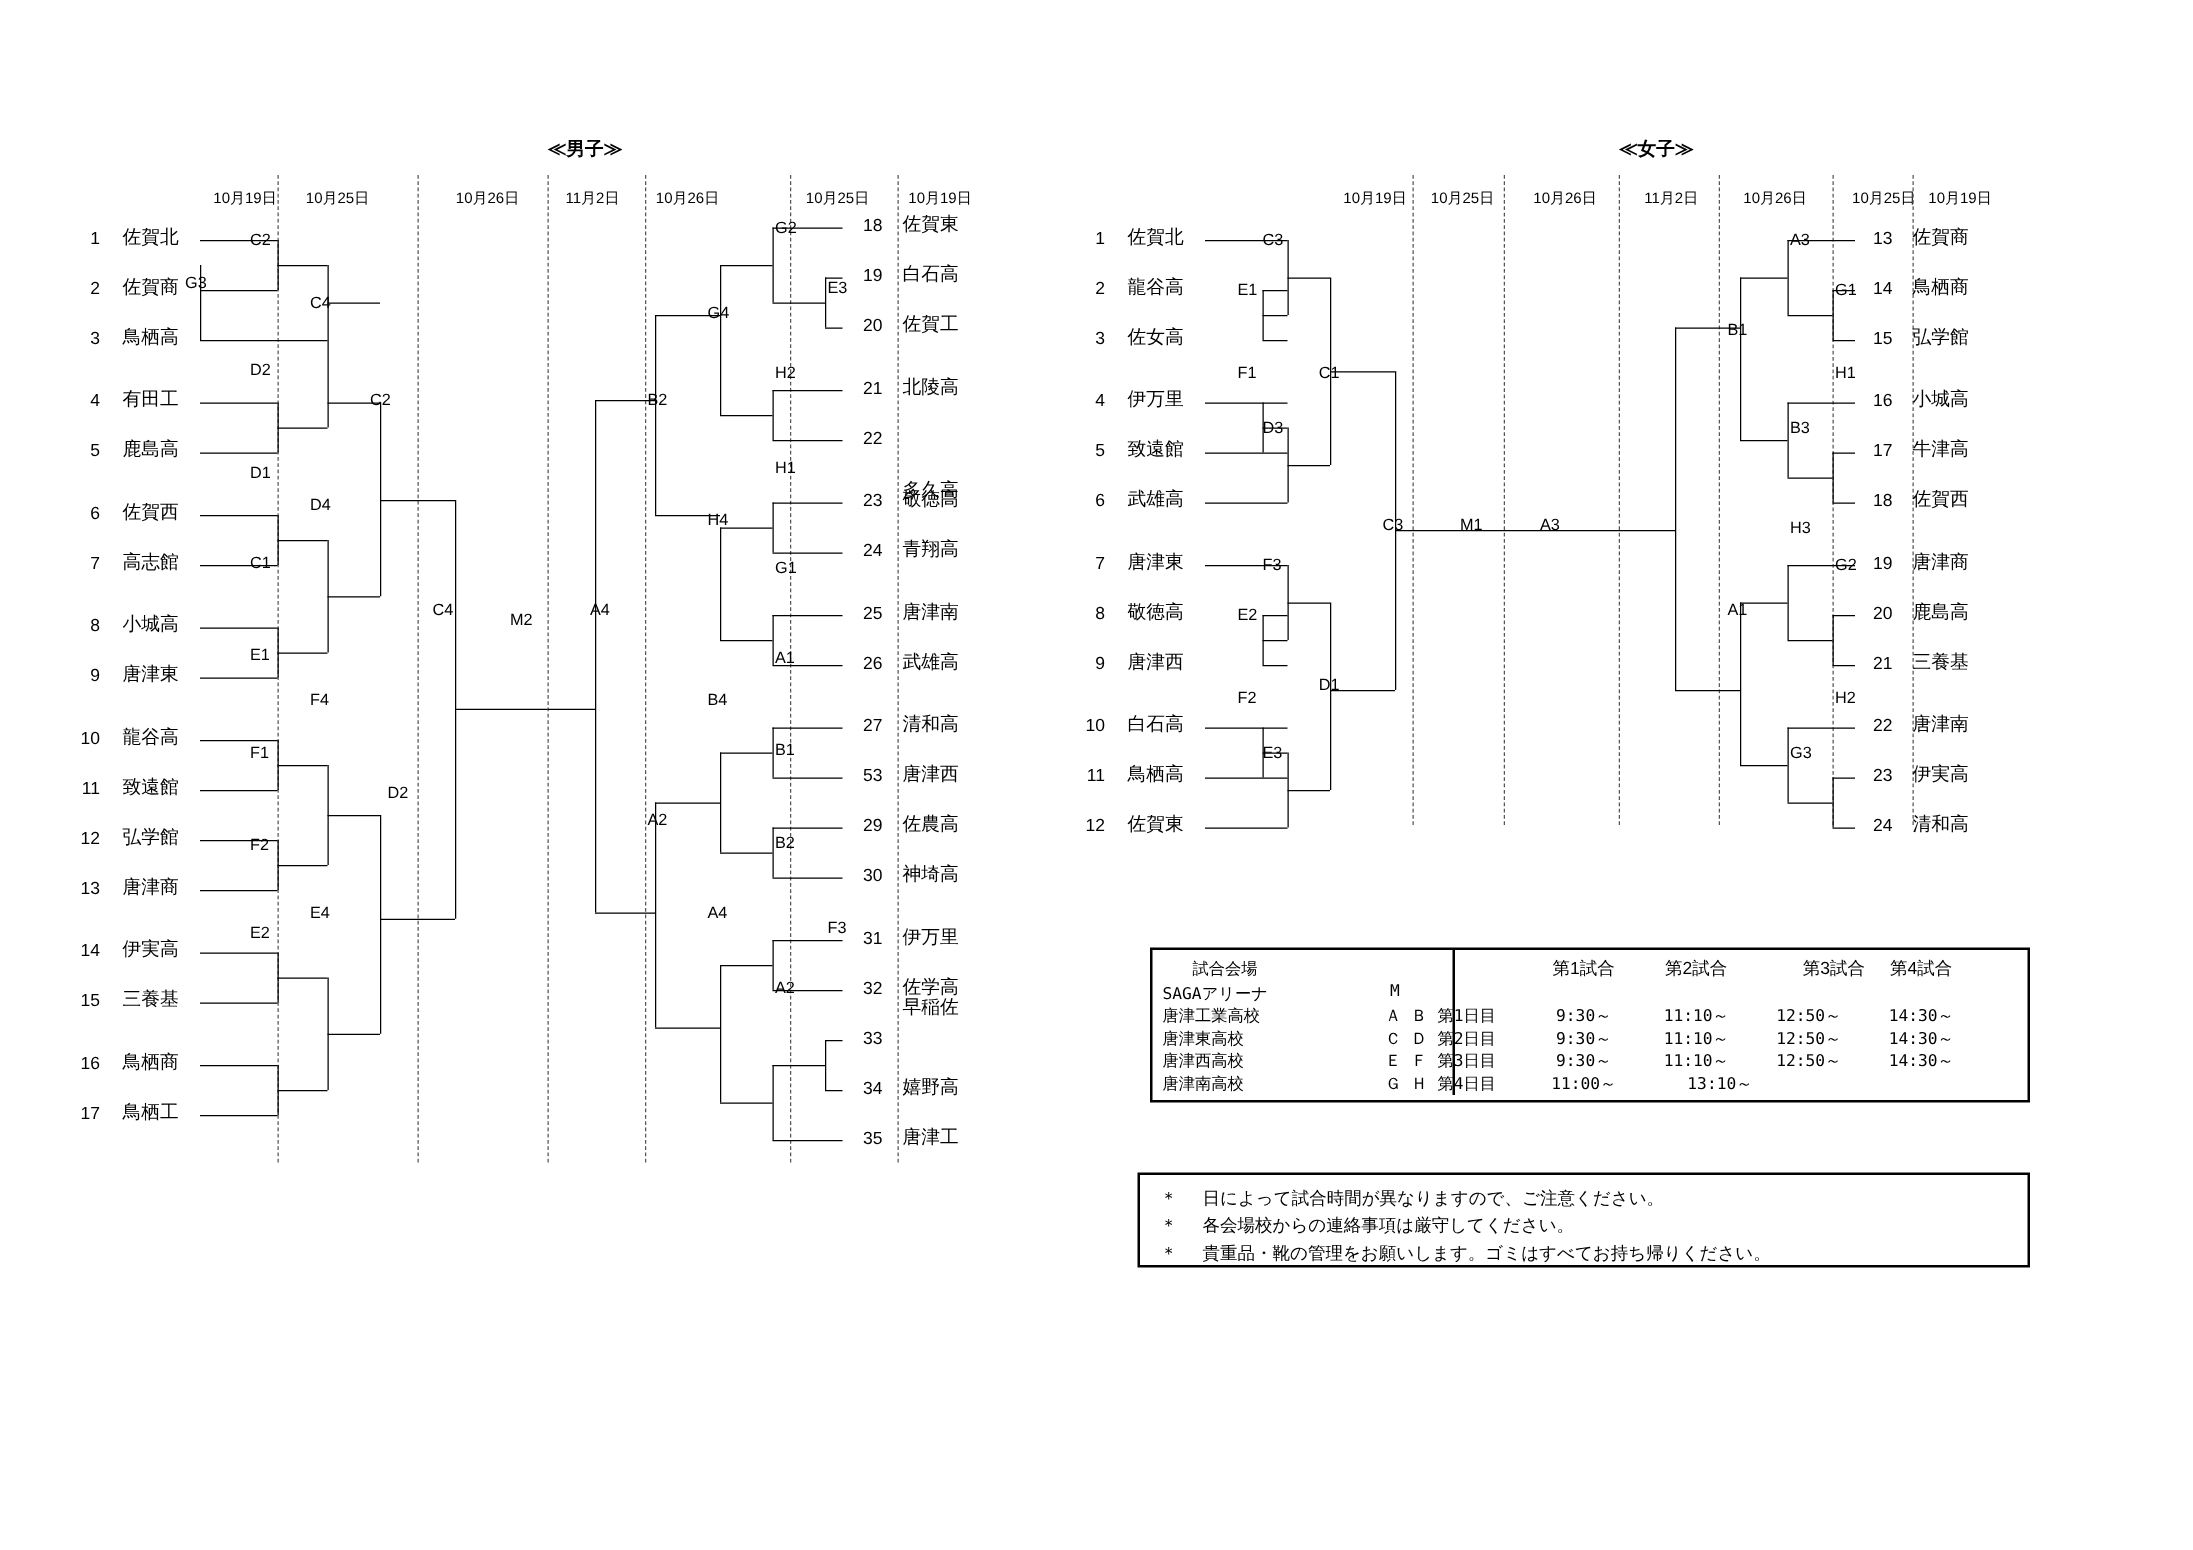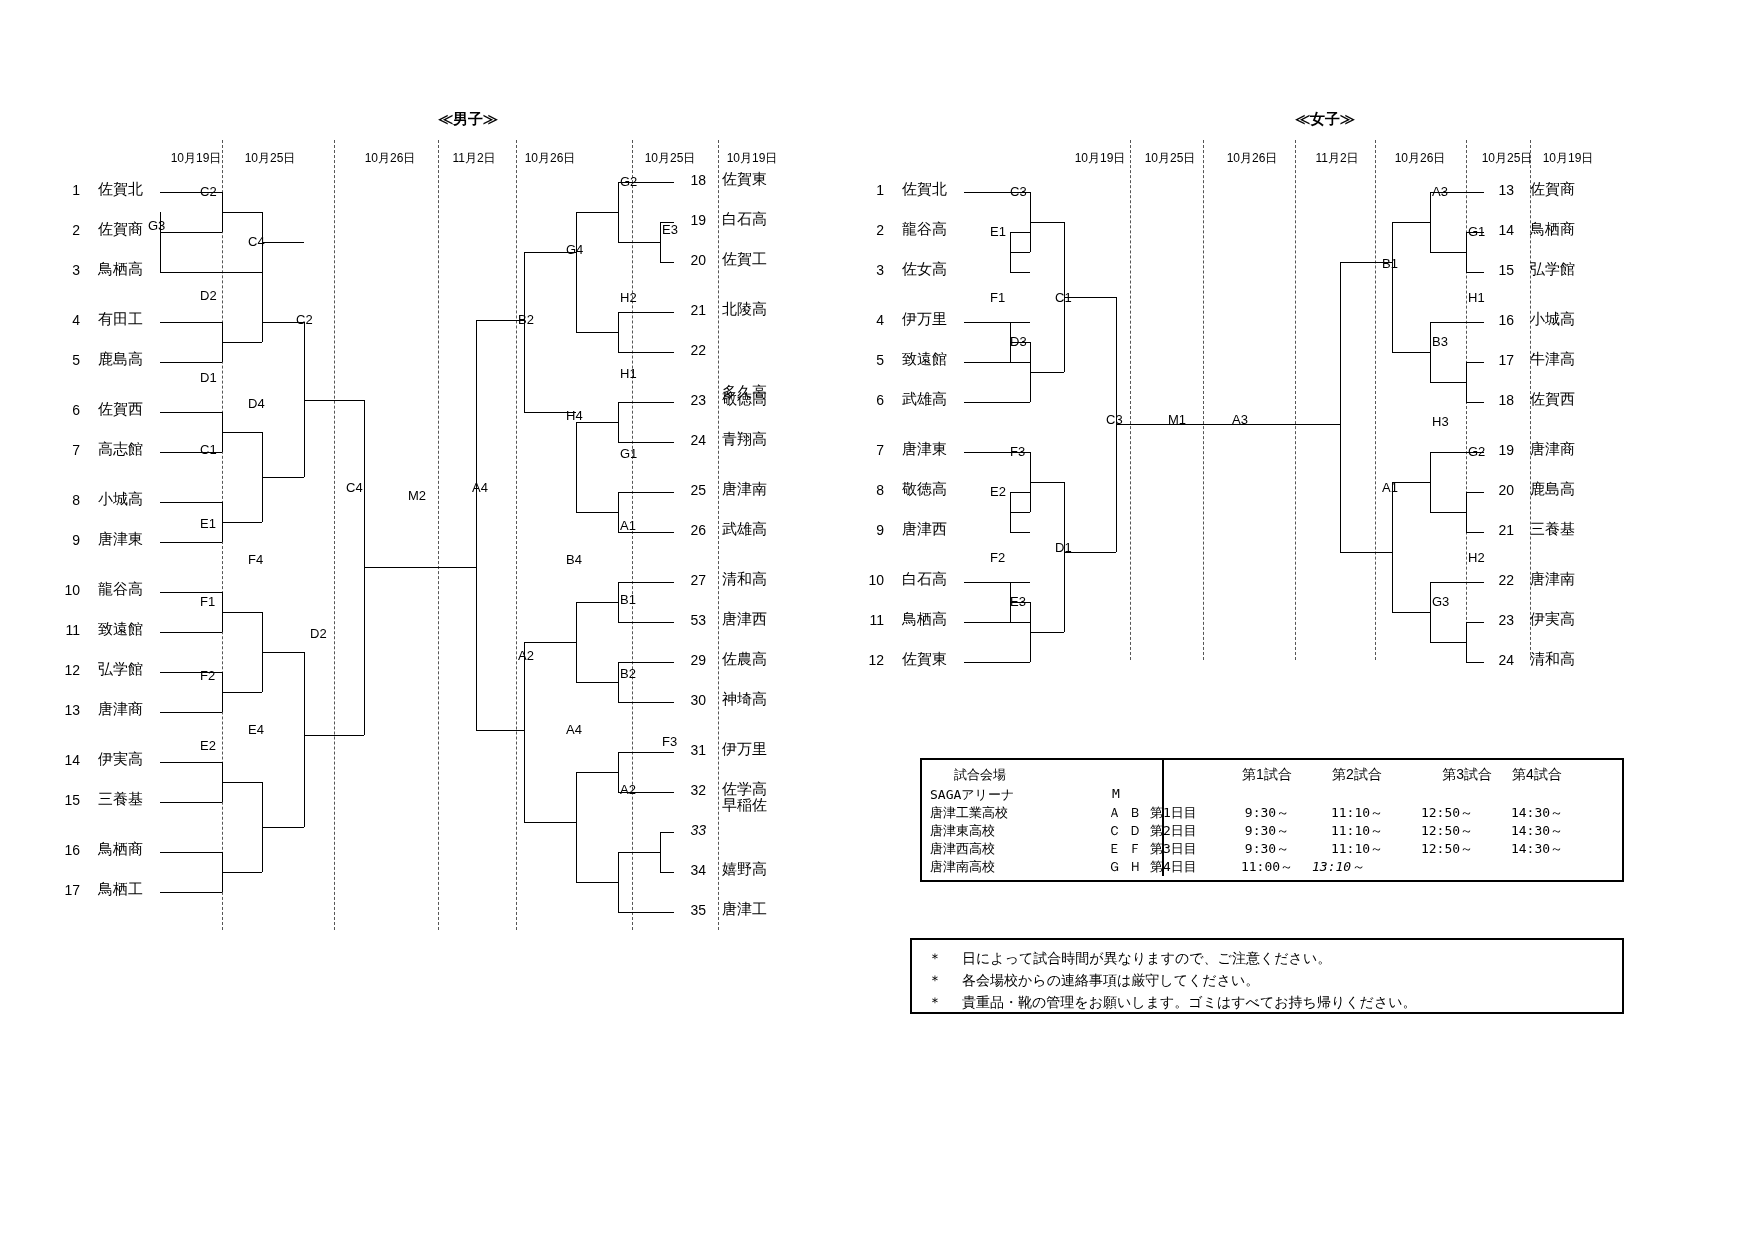--- a/index.html
+++ b/index.html
@@ -204,21 +204,21 @@
   <div class="abs seed" style="left:682px;top:612px;width:24px;">53</div>
   <div class="abs team" style="left:722px;top:610px;">唐津西</div>
   <div class="abs seed" style="left:682px;top:652px;width:24px;">29</div>
   <div class="abs team" style="left:722px;top:650px;">佐農高</div>
   <div class="abs seed" style="left:682px;top:692px;width:24px;">30</div>
   <div class="abs team" style="left:722px;top:690px;">神埼高</div>
   <div class="abs seed" style="left:682px;top:742px;width:24px;">31</div>
   <div class="abs team" style="left:722px;top:740px;">伊万里</div>
   <div class="abs seed" style="left:682px;top:782px;width:24px;">32</div>
   <div class="abs team" style="left:722px;top:780px;">佐学高</div>
-  <div class="abs seed" style="left:682px;top:822px;width:24px;font-style:italic;">33</div>
+  <div class="abs seed" style="left:682px;top:822px;width:24px;">33</div>
   <div class="abs team" style="left:722px;top:796px;">早稲佐</div>
   <div class="abs seed" style="left:682px;top:862px;width:24px;">34</div>
   <div class="abs team" style="left:722px;top:860px;">嬉野高</div>
   <div class="abs seed" style="left:682px;top:902px;width:24px;">35</div>
   <div class="abs team" style="left:722px;top:900px;">唐津工</div>
 
   <div class="abs hline" style="left:618px;top:182px;width:56px;"></div>
   <div class="abs hline" style="left:660px;top:222px;width:14px;"></div>
   <div class="abs hline" style="left:660px;top:262px;width:14px;"></div>
   <div class="abs vline" style="left:660px;top:222px;height:40px;"></div>
@@ -489,21 +489,21 @@
     <div class="abs tbl" style="left:570px;top:62px;width:90px;text-align:center;">14:30～</div>
 
     <div class="abs tbl" style="left:228px;top:80px;">第3日目</div>
     <div class="abs tbl" style="left:300px;top:80px;width:90px;text-align:center;">9:30～</div>
     <div class="abs tbl" style="left:390px;top:80px;width:90px;text-align:center;">11:10～</div>
     <div class="abs tbl" style="left:480px;top:80px;width:90px;text-align:center;">12:50～</div>
     <div class="abs tbl" style="left:570px;top:80px;width:90px;text-align:center;">14:30～</div>
 
     <div class="abs tbl" style="left:228px;top:98px;">第4日目</div>
     <div class="abs tbl" style="left:300px;top:98px;width:90px;text-align:center;">11:00～</div>
-    <div class="abs tbl" style="left:390px;top:98px;width:90px;text-align:left;font-style:italic;">13:10～</div>
+    <div class="abs tbl" style="left:390px;top:98px;width:90px;text-align:right;">13:10～</div>
   </div>
 
   <div class="abs box" style="left:910px;top:938px;width:710px;height:72px;">
     <div class="abs note" style="left:16px;top:10px;">＊</div>
     <div class="abs note" style="left:50px;top:10px;">日によって試合時間が異なりますので、ご注意ください。</div>
     <div class="abs note" style="left:16px;top:32px;">＊</div>
     <div class="abs note" style="left:50px;top:32px;">各会場校からの連絡事項は厳守してください。</div>
     <div class="abs note" style="left:16px;top:54px;">＊</div>
     <div class="abs note" style="left:50px;top:54px;">貴重品・靴の管理をお願いします。ゴミはすべてお持ち帰りください。</div>
   </div>

